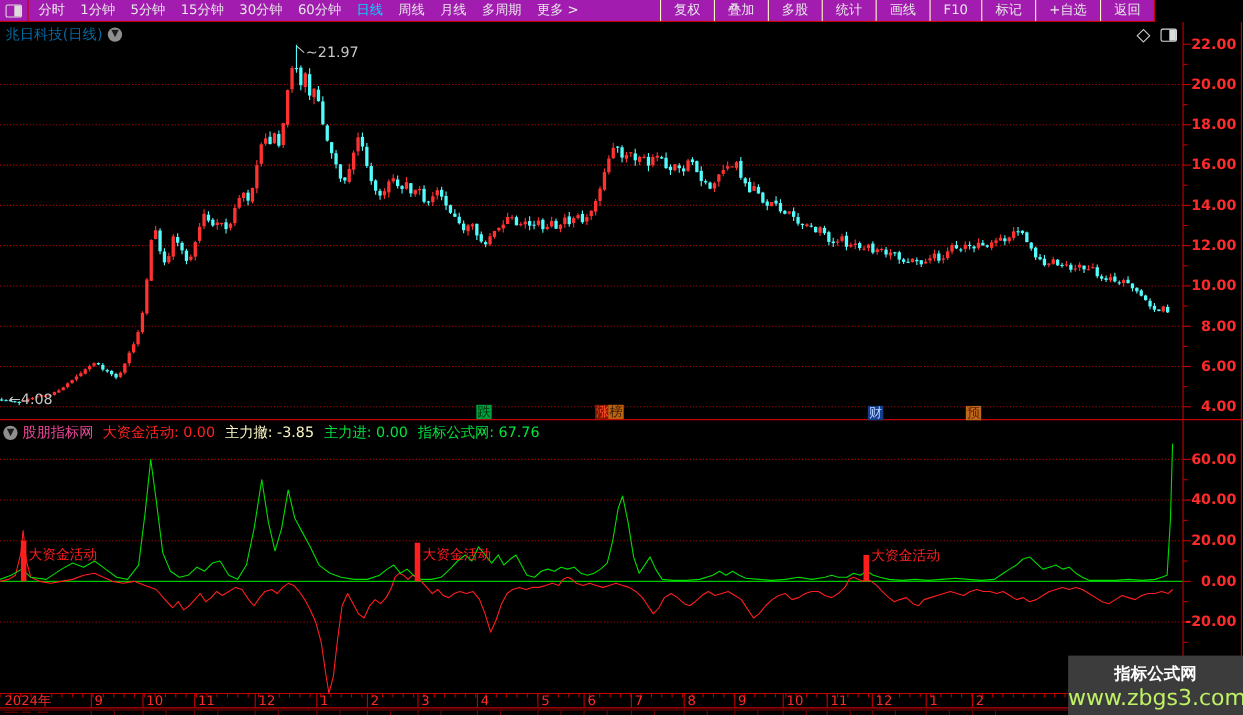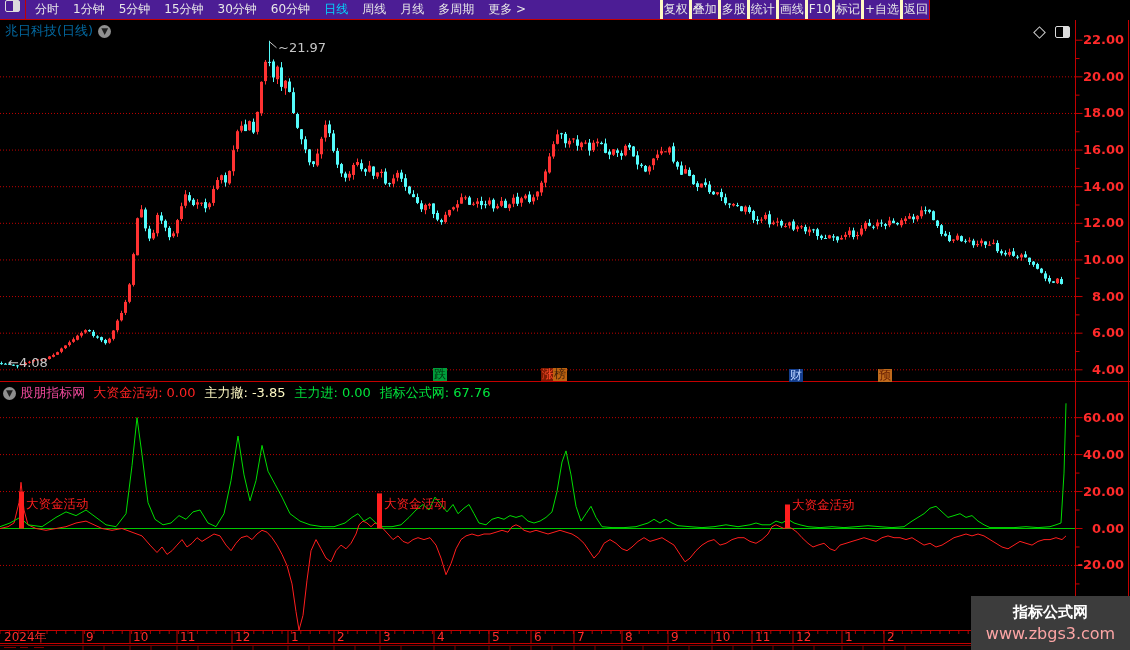--- a/index.html
+++ b/index.html
@@ -1,30 +1,30 @@
 <!DOCTYPE html>
 <html><head>
 <meta charset="utf-8">
 <style>
   html,body{margin:0;padding:0;background:#000;}
   .stage{position:relative;width:1130px;height:650px;background:#000;overflow:hidden;
          font-family:"DejaVu Sans","Liberation Sans",sans-serif;}
   svg{position:absolute;left:0;top:0;z-index:1;}
   
-  .toolbar{position:absolute;left:0;top:0;width:930px;height:19px;background:#4c1d95;
-           border-bottom:1px solid #c40000;display:flex;z-index:10;}
+  .toolbar{position:absolute;left:0;top:0;width:1050px;height:19px;background:#a21caf;
+           border-bottom:1px solid #c40000;display:flex;align-items:center;z-index:10;}
   .win-icon{width:13px;height:10px;border:1px solid #dcdcdc;border-radius:2px;margin:0 5px 0 5px;
             position:relative;flex:none;}
   .win-icon::after{content:"";position:absolute;right:0;top:0;bottom:0;width:6px;background:#dcdcdc;}
   .tb-divider{width:1px;height:19px;background:#c40000;flex:none;}
   .tb-left{display:flex;height:19px;align-items:center;margin-left:2px;}
   .tb-item{color:#e8e8e8;font-size:12px;line-height:19px;padding:0 7px;white-space:nowrap;cursor:default;}
   .tb-item.active{color:#00d8ff;}
   .tb-right{position:absolute;right:0;top:0;height:19px;display:flex;border-right:1px solid #c40000;}
-  .tb-right .tb-item{border-left:3px solid #fef9c3;padding:0 1px;}
+  .tb-right .tb-item{border-left:1px solid #fef9c3;padding:0 12px;}
   
   .titlebar{position:absolute;top:22px;left:5px;z-index:6;display:flex;align-items:center;gap:5px;}
   .title-text{color:#0369a1;font-size:13px;}
   .drop-icon{width:13px;height:13px;border-radius:50%;background:#8f8f8f;color:#1d1d1d;
              font-size:9px;line-height:13px;text-align:center;flex:none;}
   .chart-icons{position:absolute;top:26px;left:1035px;z-index:6;display:flex;align-items:center;gap:11px;}
   .diamond{width:7px;height:7px;border:1px solid #cdcdcd;transform:rotate(45deg);}
   .panel-icon{width:13px;height:10px;border:1px solid #dcdcdc;border-radius:2px;position:relative;}
   .panel-icon::after{content:"";position:absolute;right:0;top:0;bottom:0;width:6px;background:#dcdcdc;}
   
@@ -32,21 +32,21 @@
               font-size:13px;white-space:nowrap;}
   .ind-source{color:#ec4899;margin-right:8px;}
   .ind-stat{margin-right:9px;}
   .ind-stat .val{margin-left:4px;}
   
   .chip{position:absolute;height:13px;line-height:13px;font-size:12px;padding:0 1px;z-index:5;}
   
   .watermark{position:absolute;right:0;bottom:0;width:159px;height:54px;background:#3c3c3c;z-index:20;
              text-align:center;box-sizing:border-box;padding-top:5px;}
   .wm1{color:#ffffff;font-size:15px;font-weight:bold;line-height:23px;}
-  .wm2{color:#fca5a5;font-size:16px;line-height:20px;}
+  .wm2{color:#bef264;font-size:20px;line-height:20px;}
 </style>
 </head>
 <body>
 
 <div class="stage">
 
   <svg id="chart-svg" width="1130" height="650" viewBox="0 0 1130 650">
       <g>
         <line x1="1075.5" y1="20" x2="1075.5" y2="644" stroke="#c40000"></line>
         <line x1="1128.5" y1="20" x2="1128.5" y2="650" stroke="#c40000"></line>

